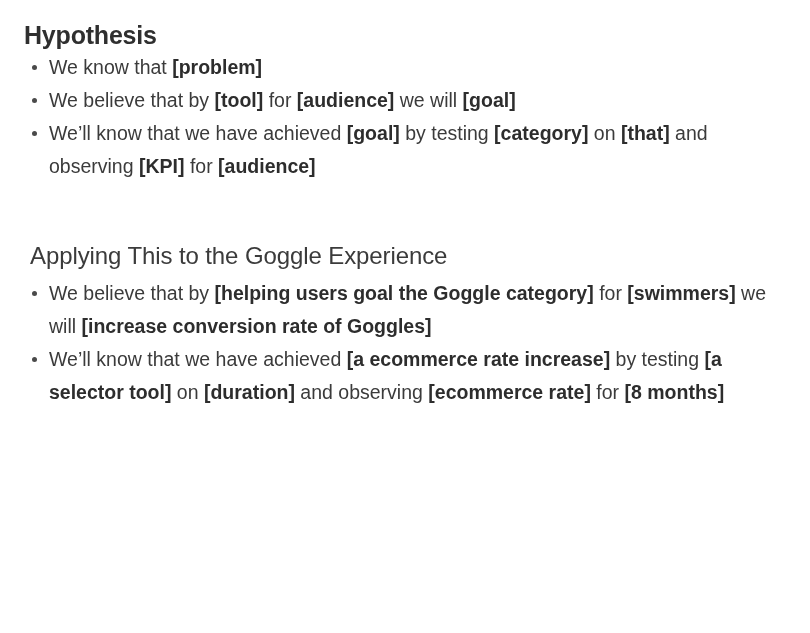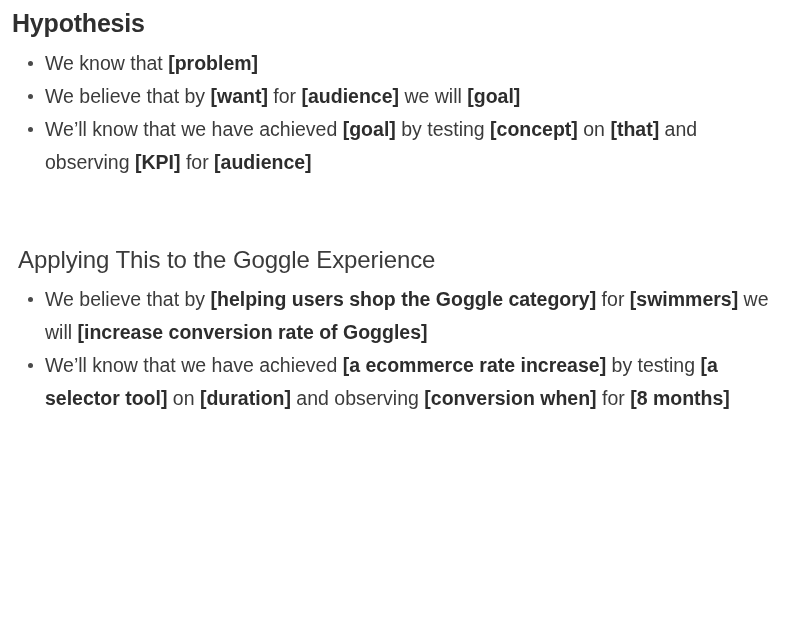--- a/index.html
+++ b/index.html
@@ -12,21 +12,21 @@
     width: 810px;
     height: 633px;
     overflow: hidden;
     font-family: "Liberation Sans", sans-serif;
     color: #3b3b3b;
     -webkit-font-smoothing: antialiased;
   }
   .page {
     width: 810px;
     box-sizing: border-box;
-    padding: 0;
+    padding: 12px;
   }
 
   
   .h-bold {
     font-size: 25px;
     font-weight: bold;
     line-height: 1.25;
     color: #2f2f2f;
     margin: 0;
     padding: 8px 0 0 12px;
@@ -38,21 +38,21 @@
     line-height: 1.25;
     color: #3b3b3b;
     margin: 6px;
     padding: 0 0 0 12px;
     letter-spacing: -0.1px;
   }
 
   
   ul.bullets {
     list-style: none;
-    margin: 8px;
+    margin: 0;
     padding: 0;
   }
   ul.bullets > li {
     position: relative;
     font-size: 19.5px;
     line-height: 33px;
     color: #3b3b3b;
     padding: 0 14px 0 37px;
     margin: 0;
   }
@@ -87,26 +87,26 @@
 </style>
 </head>
 <body>
 
 <div class="page">
 
   <h2 class="h-bold">Hypothesis</h2>
 
   <ul class="bullets sec1 w1">
     <li>We know that <b>[problem]</b></li>
-    <li>We believe that by <b>[want]</b> for <b>[audience]</b> we will <b>[goal]</b></li>
-    <li>We’ll know that we have achieved <b>[goal]</b> by testing <b>[concept]</b> on <b>[that]</b> and observing <b>[KPI]</b> for <b>[audience]</b></li>
+    <li>We believe that by <b>[tool]</b> for <b>[audience]</b> we will <b>[goal]</b></li>
+    <li>We’ll know that we have achieved <b>[goal]</b> by testing <b>[category]</b> on <b>[that]</b> and observing <b>[KPI]</b> for <b>[audience]</b></li>
   </ul>
 
   <div class="gap"></div>
 
   <h2 class="h-regular">Applying This to the Goggle Experience</h2>
 
   <ul class="bullets sec2 w2">
-    <li>We believe that by <b>[helping users shop the Goggle category]</b> for <b>[swimmers]</b> we will <b>[increase conversion rate of Goggles]</b></li>
-    <li>We’ll know that we have achieved <b>[a ecommerce rate increase]</b> by testing <b>[a selector tool]</b> on <b>[duration]</b> and observing <b>[conversion when]</b> for <b>[8 months]</b></li>
+    <li>We believe that by <b>[helping users goal the Goggle category]</b> for <b>[swimmers]</b> we will <b>[increase conversion rate of Goggles]</b></li>
+    <li>We’ll know that we have achieved <b>[a ecommerce rate increase]</b> by testing <b>[a selector tool]</b> on <b>[duration]</b> and observing <b>[ecommerce rate]</b> for <b>[8 months]</b></li>
   </ul>
 
 </div>
 
 </body></html>

